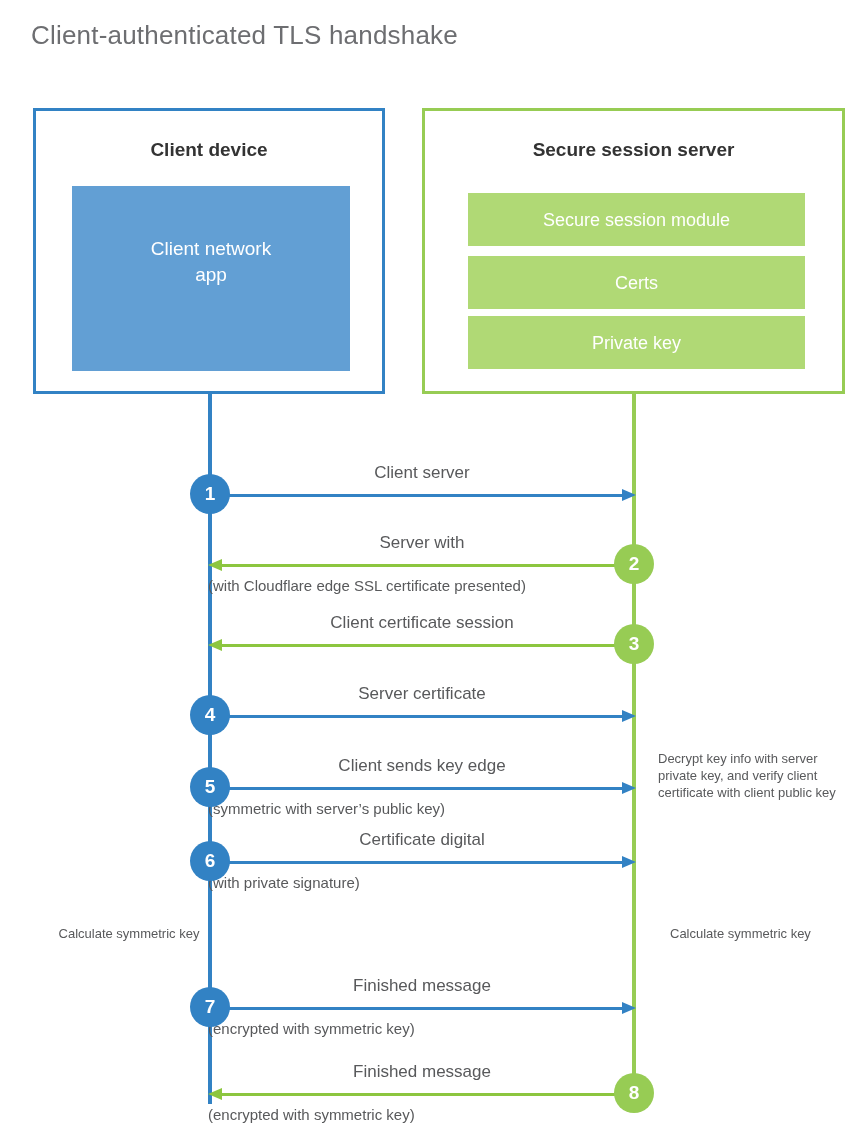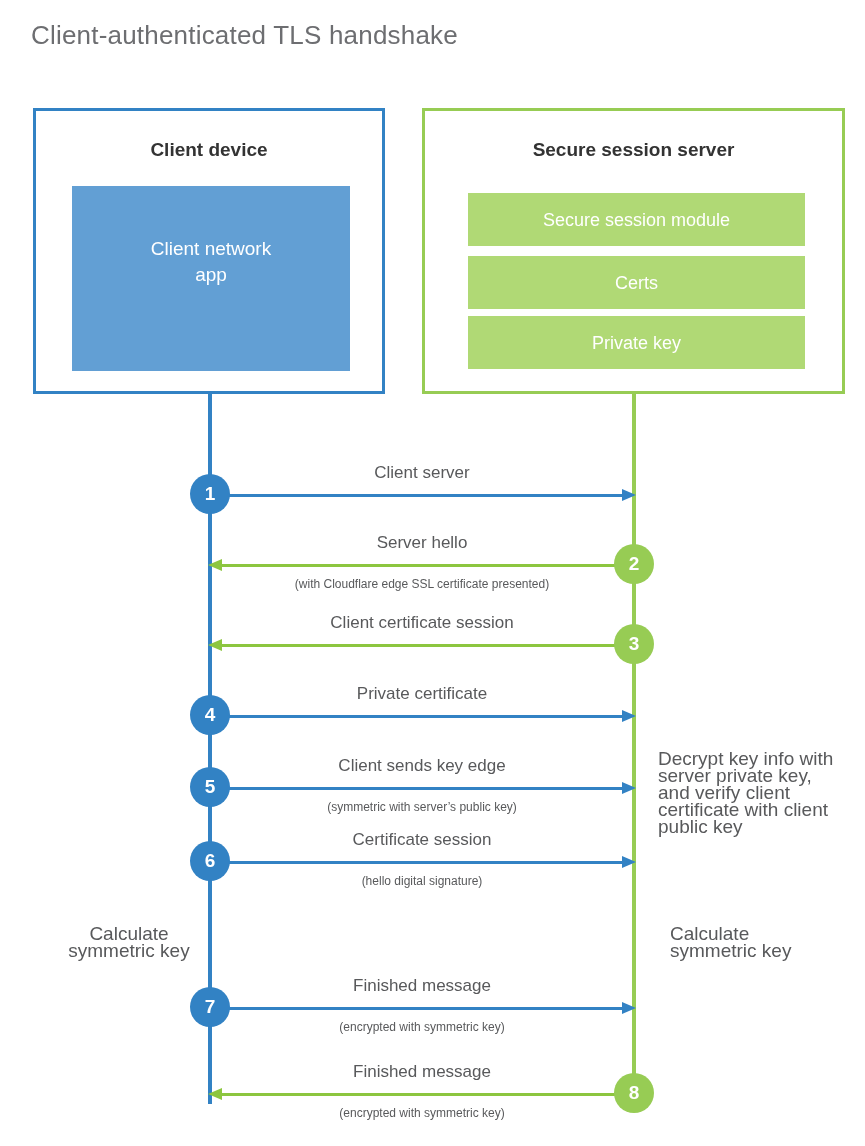--- a/index.html
+++ b/index.html
@@ -67,36 +67,36 @@
   .msg.to-client .arrowhead{
     left:208px;border-top:6.5px solid transparent;border-bottom:6.5px solid transparent;
     border-right:14px solid #8cc63f;
   }
 
   .msg-label{
     position:absolute;left:228px;width:388px;text-align:center;
     font-size:17px;color:#58595b;top:-31px;white-space:nowrap;
   }
   .msg-sub{
-    position:absolute;left:208px;width:428px;text-align:center;
-    font-size:12px;color:#58595b;top:13px;white-space:nowrap;
+    position:absolute;left:208px;width:428px;
+    font-size:15px;color:#58595b;top:13px;white-space:nowrap;
   }
 
   
   .step-circle{
     position:absolute;width:40px;height:40px;border-radius:50%;
     display:flex;align-items:center;justify-content:center;
     color:#ffffff;font-size:19px;font-weight:bold;
   }
   .step-circle.blue{background:#3282c4;left:190px;}
   .step-circle.green{background:#97cc54;left:614px;}
 
   
   .side-note{
-    position:absolute;font-size:19px;color:#58595b;line-height:17px;
+    position:absolute;font-size:13px;color:#58595b;line-height:17px;
   }
   .side-note.right-decrypt{left:658px;top:750px;width:180px;text-align:left;}
   .side-note.left-calc{left:44px;top:925px;width:170px;text-align:center;}
   .side-note.right-calc{left:670px;top:925px;width:170px;text-align:left;}
 </style>
 </head>
 <body>
 
 <div id="diagram-root">
 
@@ -131,48 +131,48 @@
   <div id="messages-layer">
       <div class="msg to-server" style="top: 494px;">
         <div class="msg-line"></div>
         <div class="arrowhead"></div>
         <div class="msg-label">Client server</div>
       </div>
       <div class="step-circle blue" style="top: 474px;">1</div>
       <div class="msg to-client" style="top: 564px;">
         <div class="msg-line"></div>
         <div class="arrowhead"></div>
-        <div class="msg-label">Server hello</div>
+        <div class="msg-label">Server with</div>
         <div class="msg-sub">(with Cloudflare edge SSL certificate presented)</div>
       </div>
       <div class="step-circle green" style="top: 544px;">2</div>
       <div class="msg to-client" style="top: 644px;">
         <div class="msg-line"></div>
         <div class="arrowhead"></div>
         <div class="msg-label">Client certificate session</div>
       </div>
       <div class="step-circle green" style="top: 624px;">3</div>
       <div class="msg to-server" style="top: 715px;">
         <div class="msg-line"></div>
         <div class="arrowhead"></div>
-        <div class="msg-label">Private certificate</div>
+        <div class="msg-label">Server certificate</div>
       </div>
       <div class="step-circle blue" style="top: 695px;">4</div>
       <div class="msg to-server" style="top: 787px;">
         <div class="msg-line"></div>
         <div class="arrowhead"></div>
         <div class="msg-label">Client sends key edge</div>
         <div class="msg-sub">(symmetric with server’s public key)</div>
       </div>
       <div class="step-circle blue" style="top: 767px;">5</div>
       <div class="msg to-server" style="top: 861px;">
         <div class="msg-line"></div>
         <div class="arrowhead"></div>
-        <div class="msg-label">Certificate session</div>
-        <div class="msg-sub">(hello digital signature)</div>
+        <div class="msg-label">Certificate digital</div>
+        <div class="msg-sub">(with private signature)</div>
       </div>
       <div class="step-circle blue" style="top: 841px;">6</div>
       <div class="msg to-server" style="top: 1007px;">
         <div class="msg-line"></div>
         <div class="arrowhead"></div>
         <div class="msg-label">Finished message</div>
         <div class="msg-sub">(encrypted with symmetric key)</div>
       </div>
       <div class="step-circle blue" style="top: 987px;">7</div>
       <div class="msg to-client" style="top: 1093px;">

